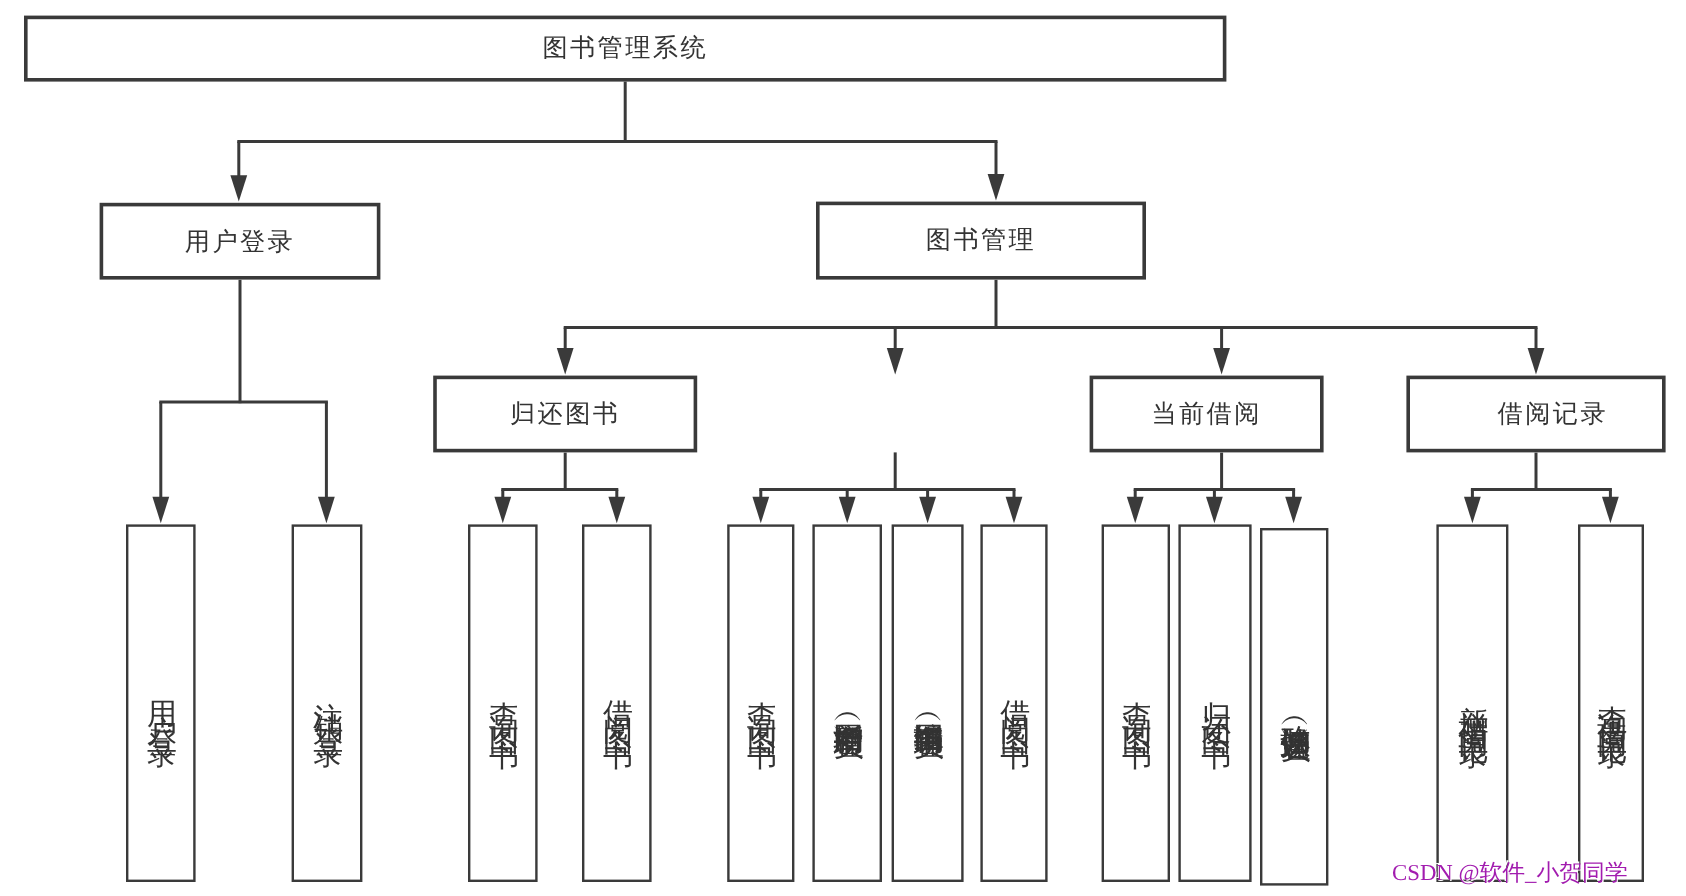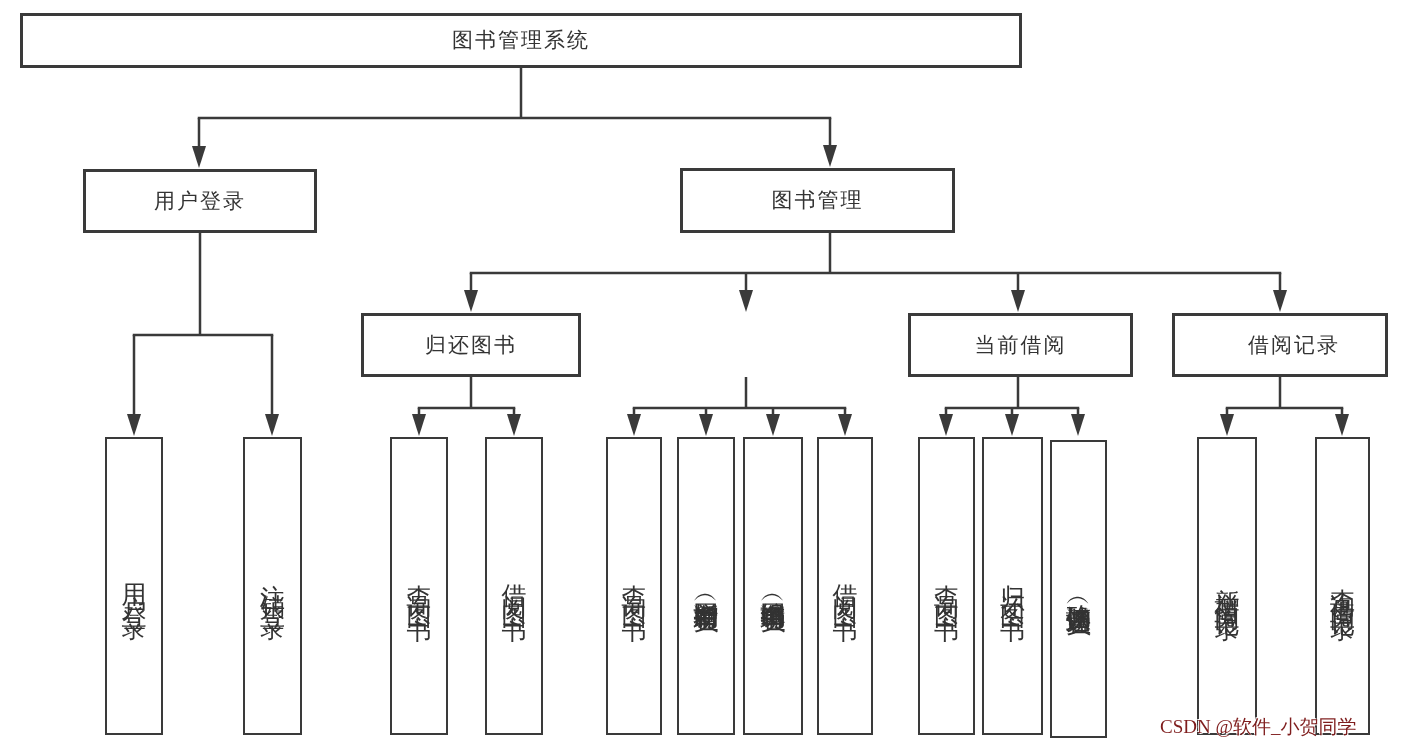--- a/index.html
+++ b/index.html
@@ -31,21 +31,21 @@
     border-width:2.5px;
   }
   .ls-wide{letter-spacing:11px;}
   .ls-mid{letter-spacing:6px;}
   .ls-tight{letter-spacing:1px;}
   #watermark{
     position:absolute;
     left:1160px;top:714px;
     z-index:3;
     font-size:19px;
-    color:#7f1d1d;
+    color:#a21caf;
     text-shadow:1px 1px 0 #ffffff,-1px -1px 0 #ffffff;
     white-space:nowrap;
   }
 </style>
 </head>
 <body>
 
 <div id="canvas">
 
   <svg id="wires" width="1405" height="747" viewBox="0 0 1405 747">
@@ -133,21 +133,21 @@
   <div class="node hnode" style="left:83px;top:169px;width:234px;height:64px;">
     <span>用户登录</span>
   </div>
   <div class="node hnode" style="left:680px;top:168px;width:275px;height:65px;">
     <span>图书管理</span>
   </div>
 
   <div class="node hnode" style="left:361px;top:313px;width:220px;height:64px;">
     <span>归还图书</span>
   </div>
-  <div class="node hnode" style="left:908px;top:313px;width:225px;height:64px;">
+  <div class="node hnode" style="left:908px;top:313px;width:195px;height:64px;">
     <span>当前借阅</span>
   </div>
   <div class="node hnode" style="left:1172px;top:313px;width:216px;height:64px;padding-left:28px;">
     <span>借阅记录</span>
   </div>
 
   <div class="node leaf ls-wide" style="left:105px;top:437px;width:58px;height:298px;">
     <span>用户登录</span>
   </div>
   <div class="node leaf ls-wide" style="left:243px;top:437px;width:59px;height:298px;">

